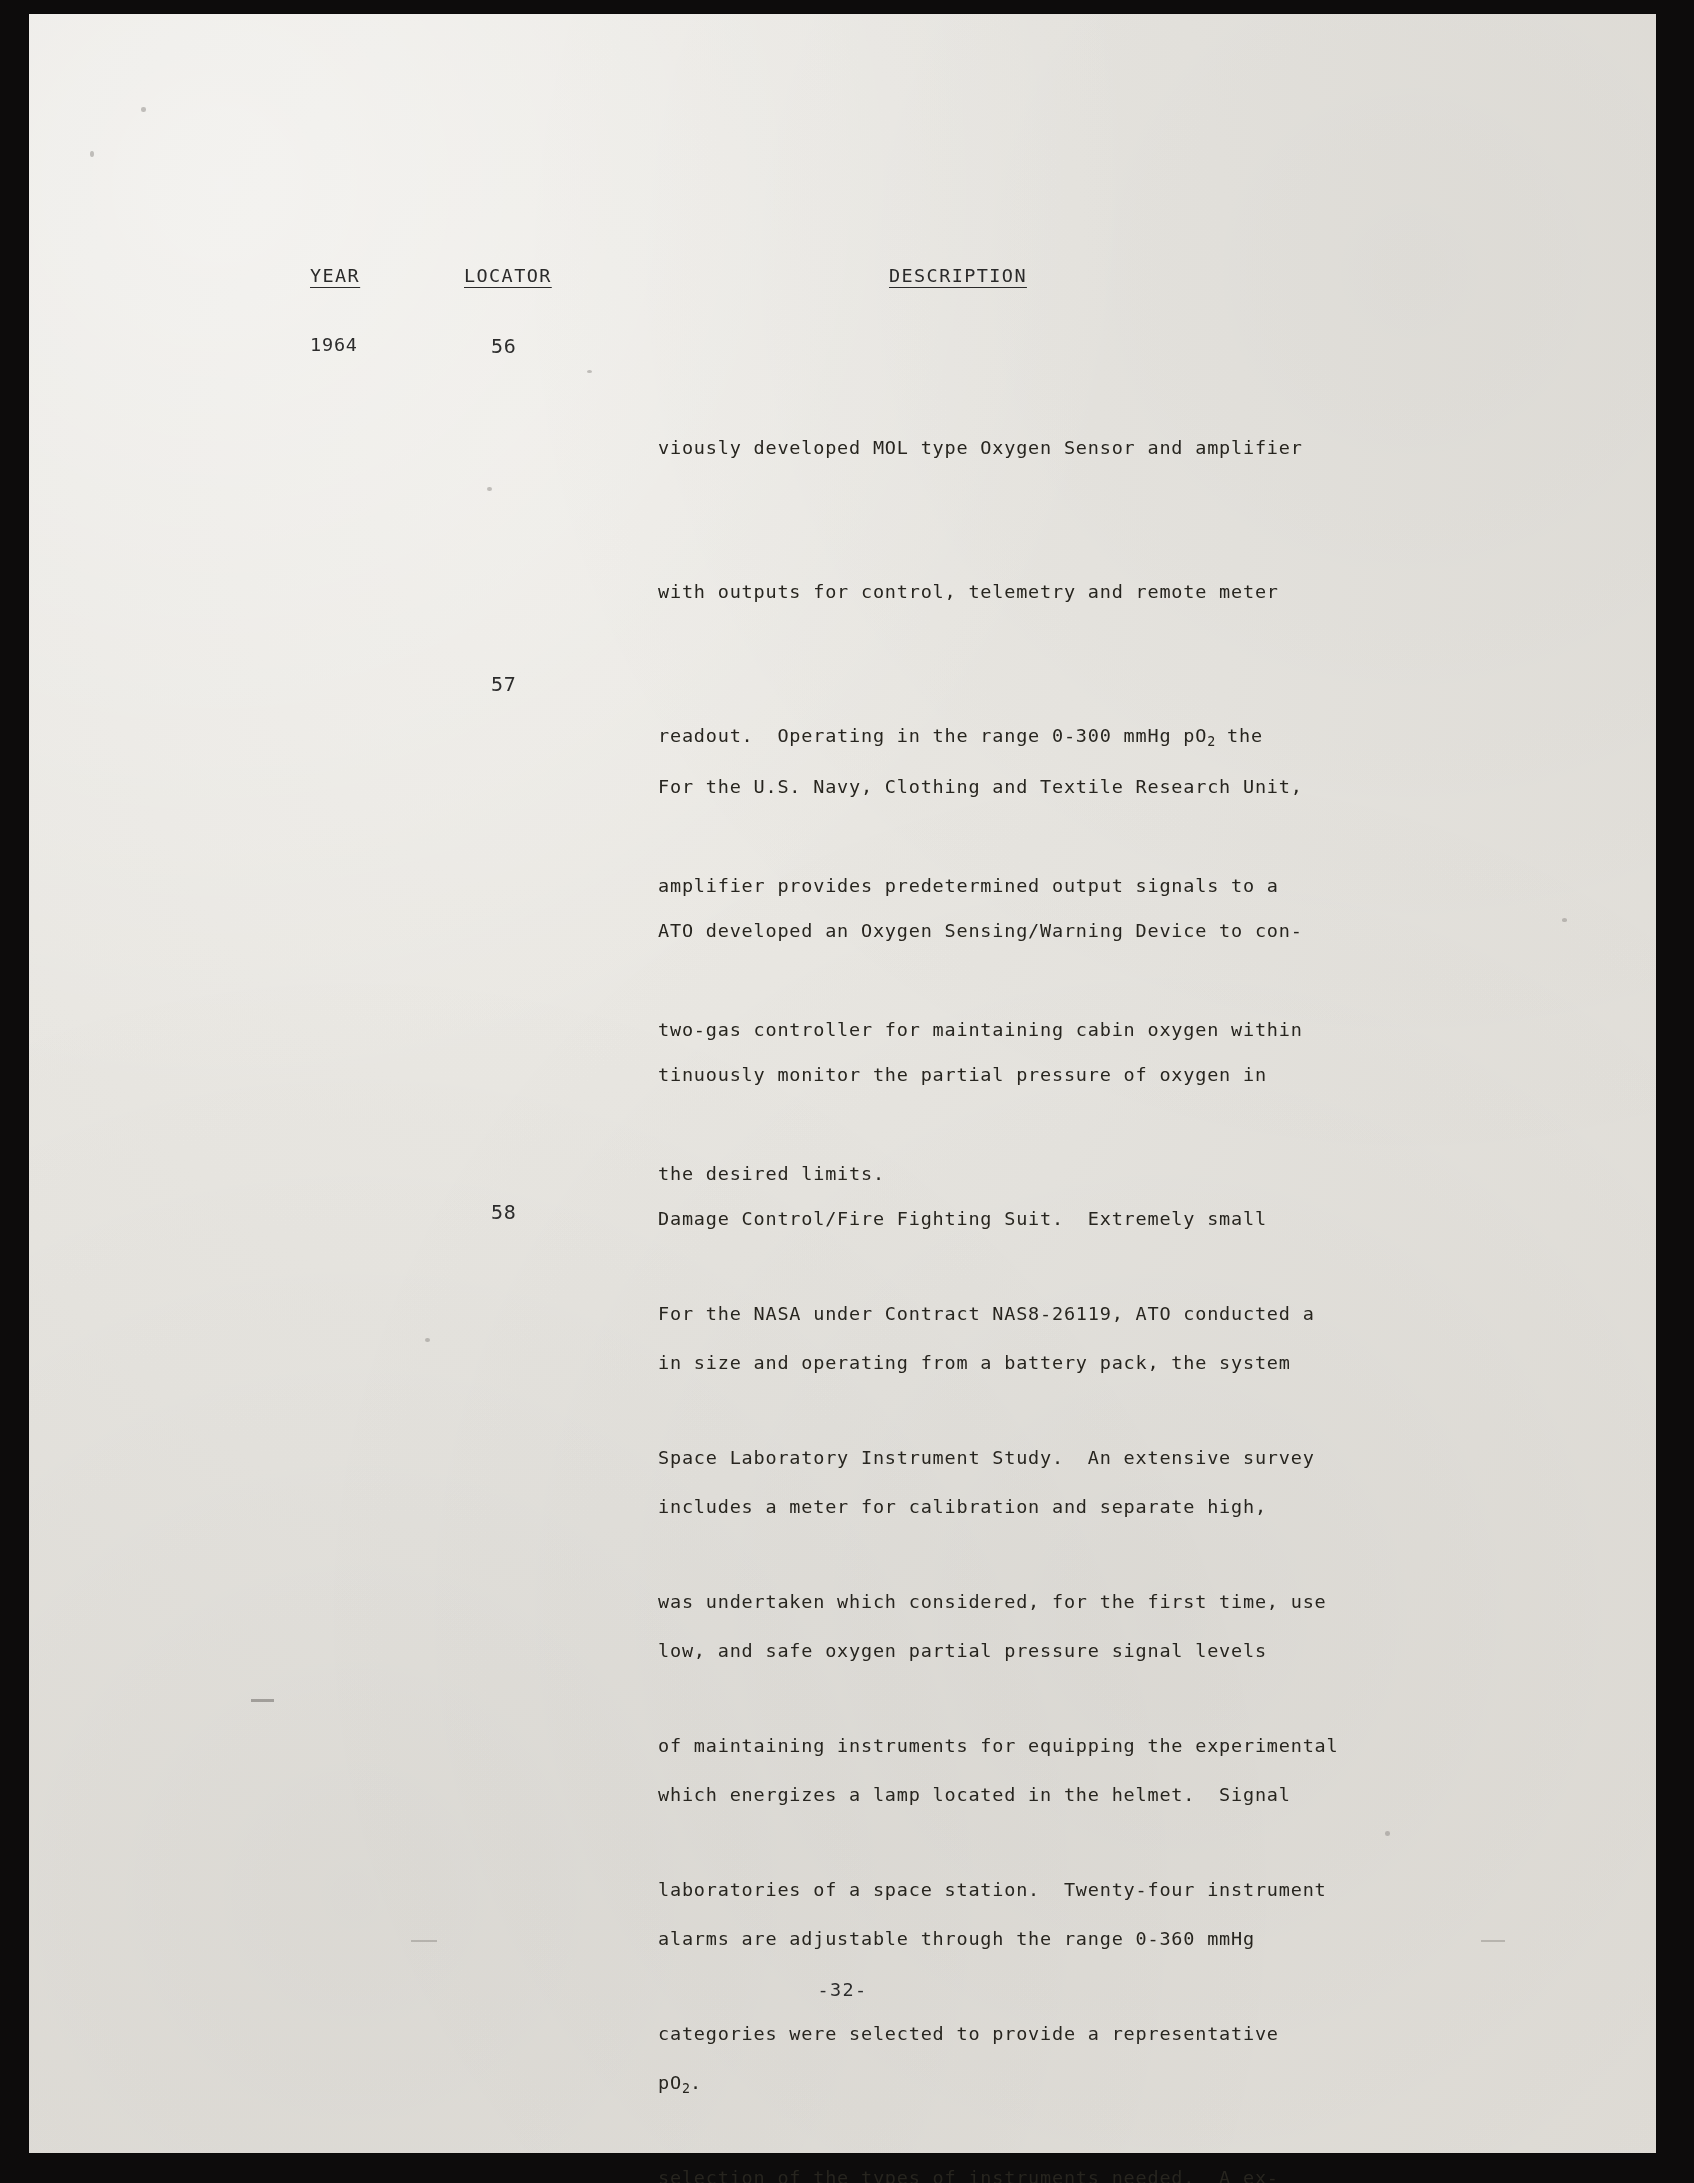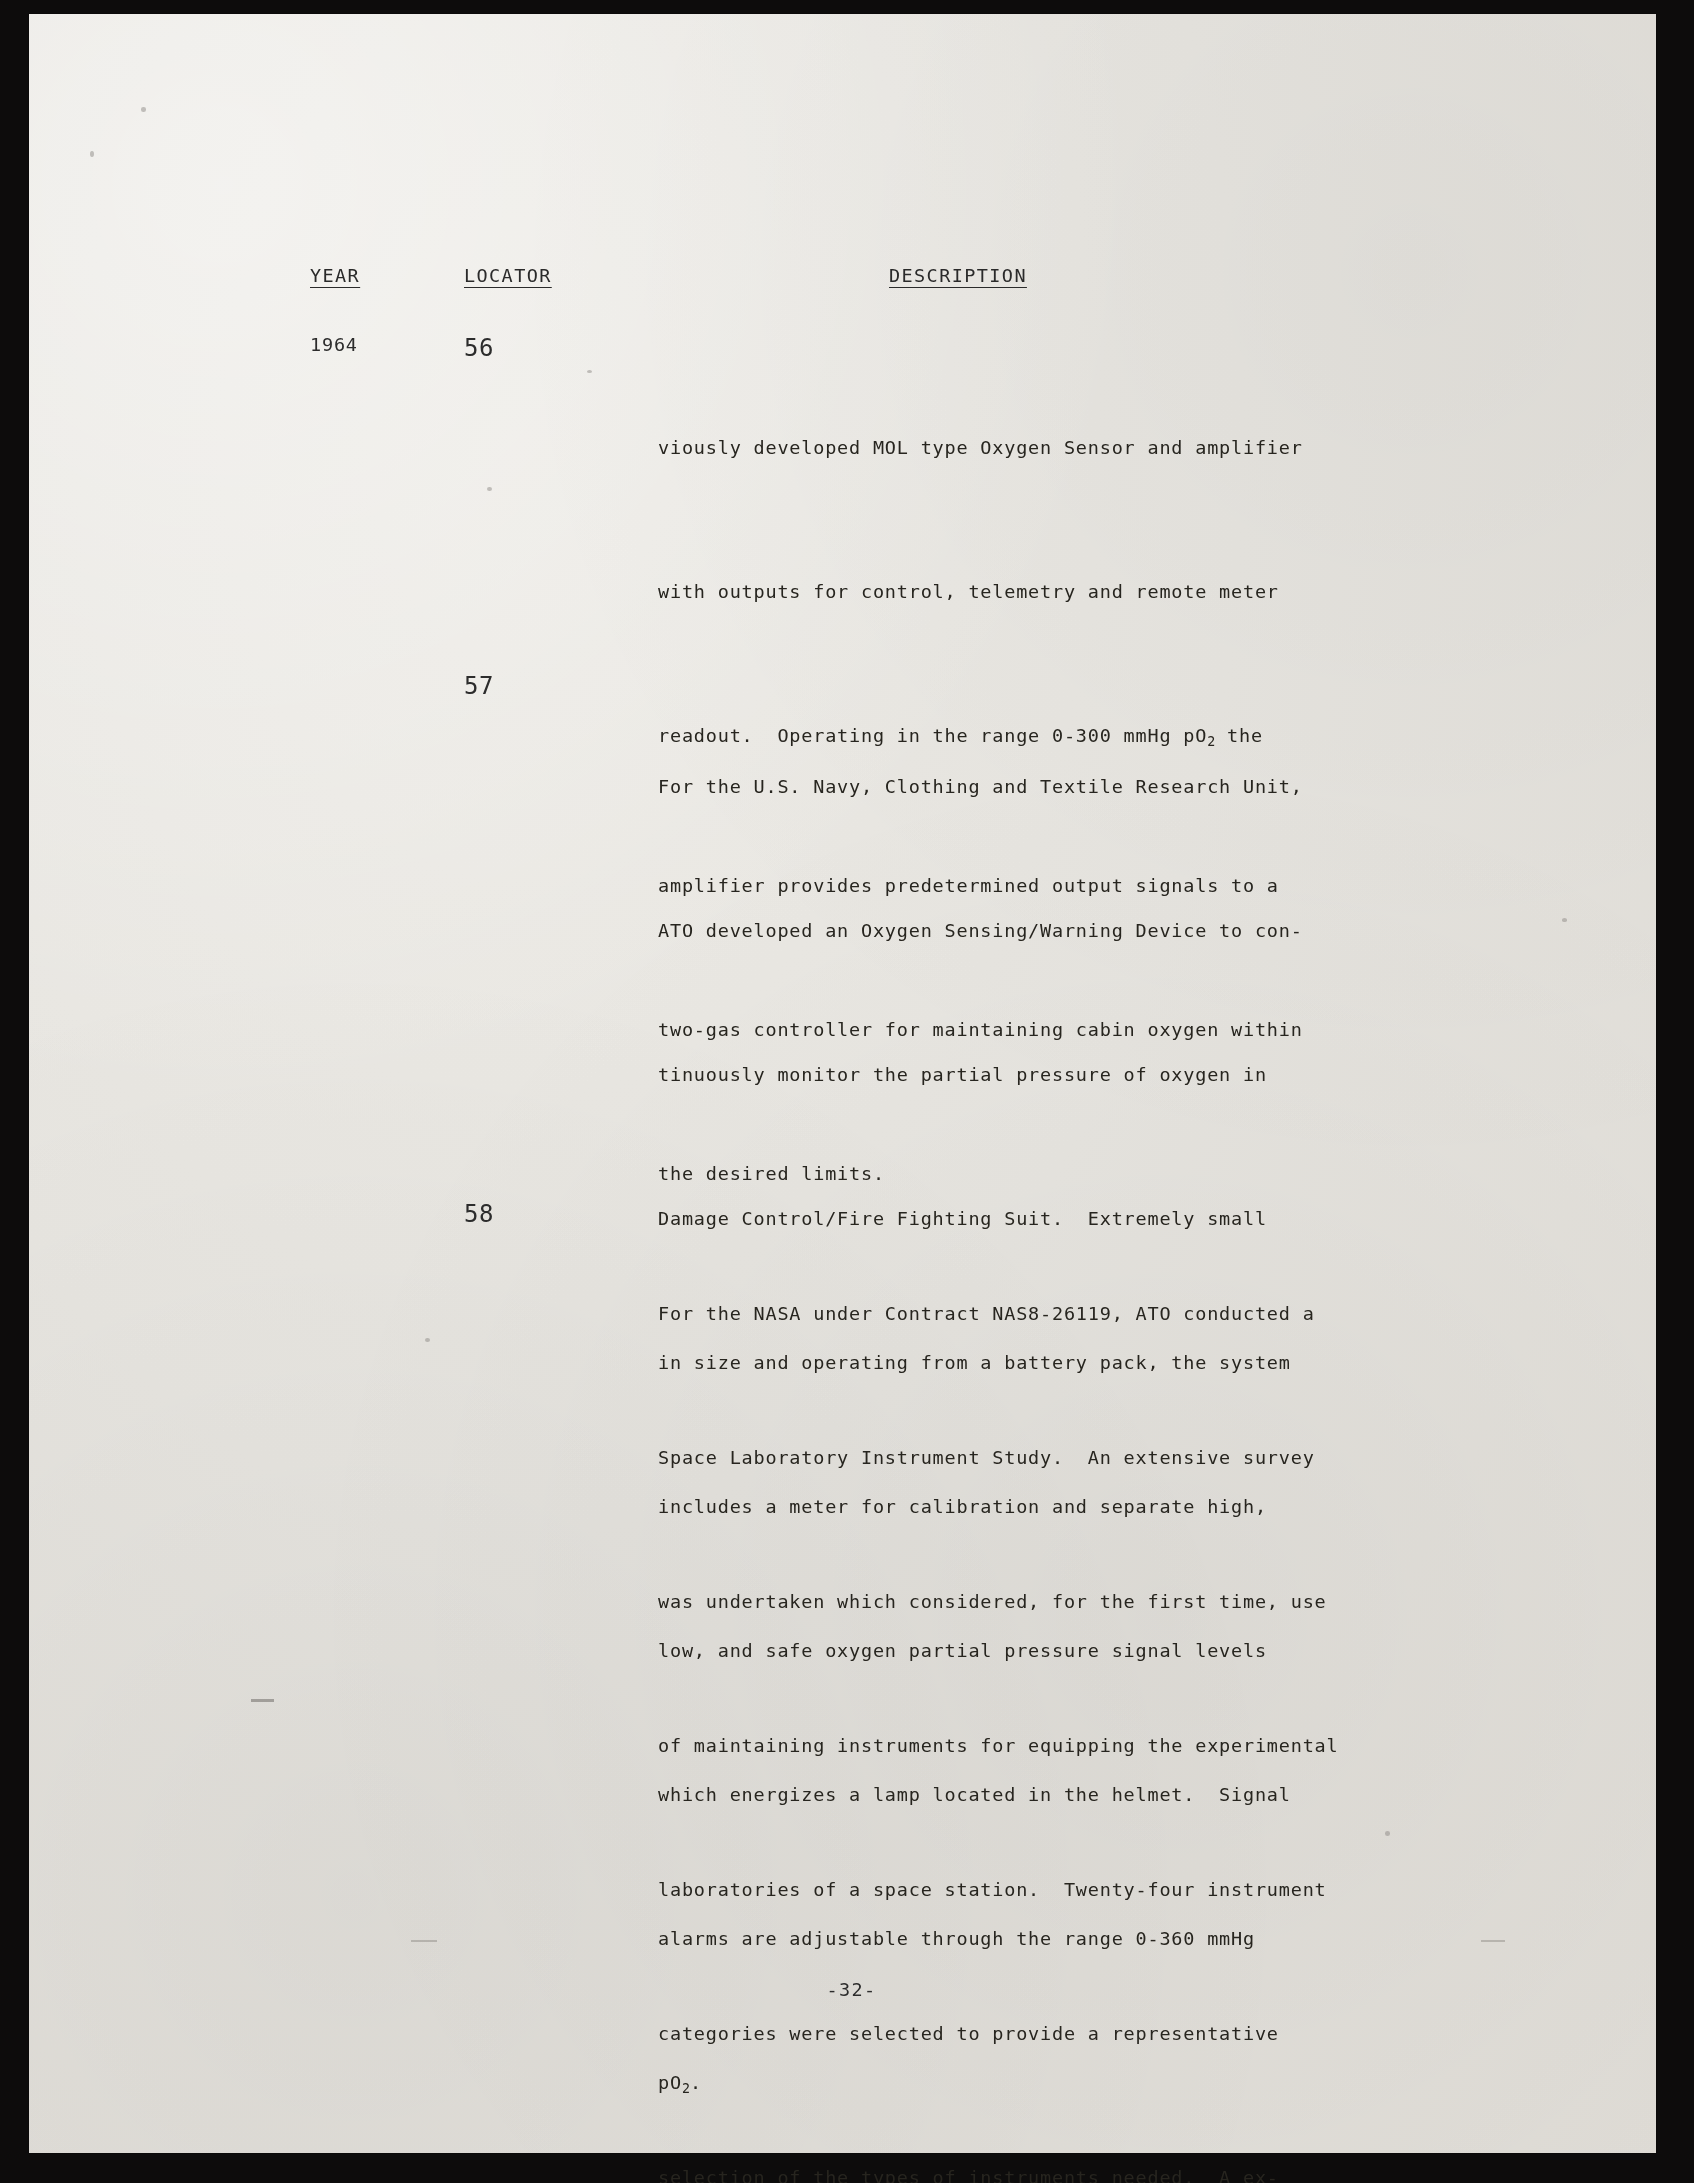--- a/index.html
+++ b/index.html
@@ -66,23 +66,24 @@
     font-size: 18.5px;
     letter-spacing: 1.4px;
     color: #2a2a2a;
     text-decoration: underline;
     text-underline-offset: 4.5px;
     text-decoration-thickness: 1px;
   }
   .hdr-desc { left: 860px; }
 
   .entry-num {
-    font-size: 24px;
+    font-size: 20px;
     color: #2c2c2c;
     letter-spacing: 0.6px;
+    margin-left: 27px;
   }
 
   .para {
     position: absolute;
     left: 615px;
     width: 914px;
     font-size: 18.5px;
     line-height: 48px;
     color: #27251f;
     letter-spacing: 0.8px;
@@ -107,21 +108,20 @@
 
   .page-number {
     position: absolute;
     top: 1965px;
     left: 0;
     width: 1627px;
     text-align: center;
     font-size: 18.5px;
     letter-spacing: 1.3px;
     color: #2c2c2c;
-    padding-left: 9px;
   }
 
   
   .mark {
     position: absolute;
     background: #6f6c68;
     opacity: 0.55;
     pointer-events: none;
   }
 </style>

